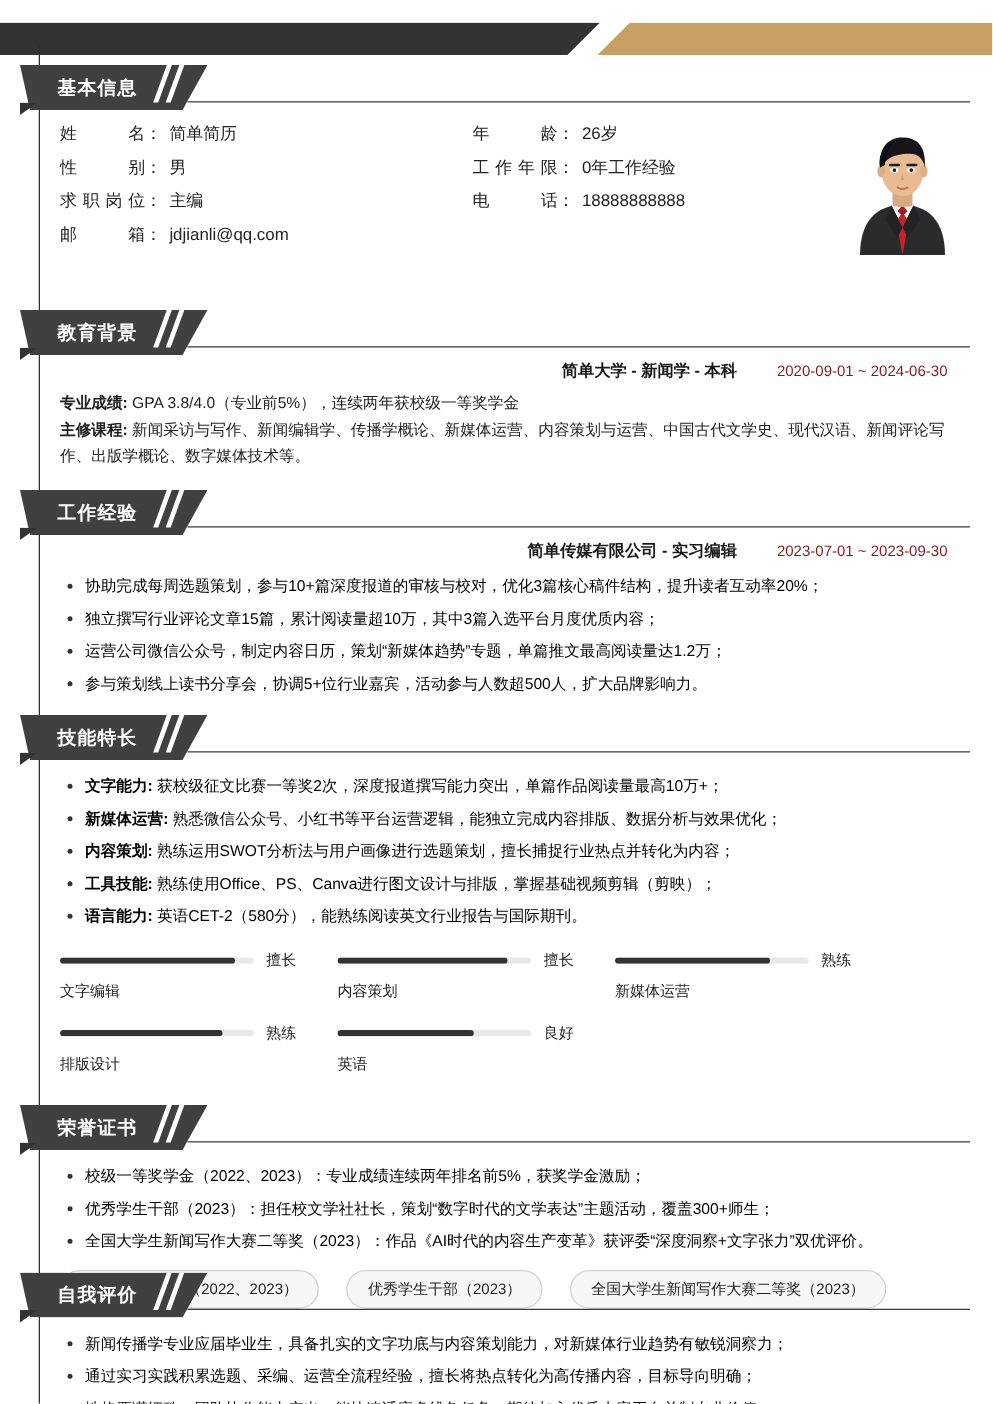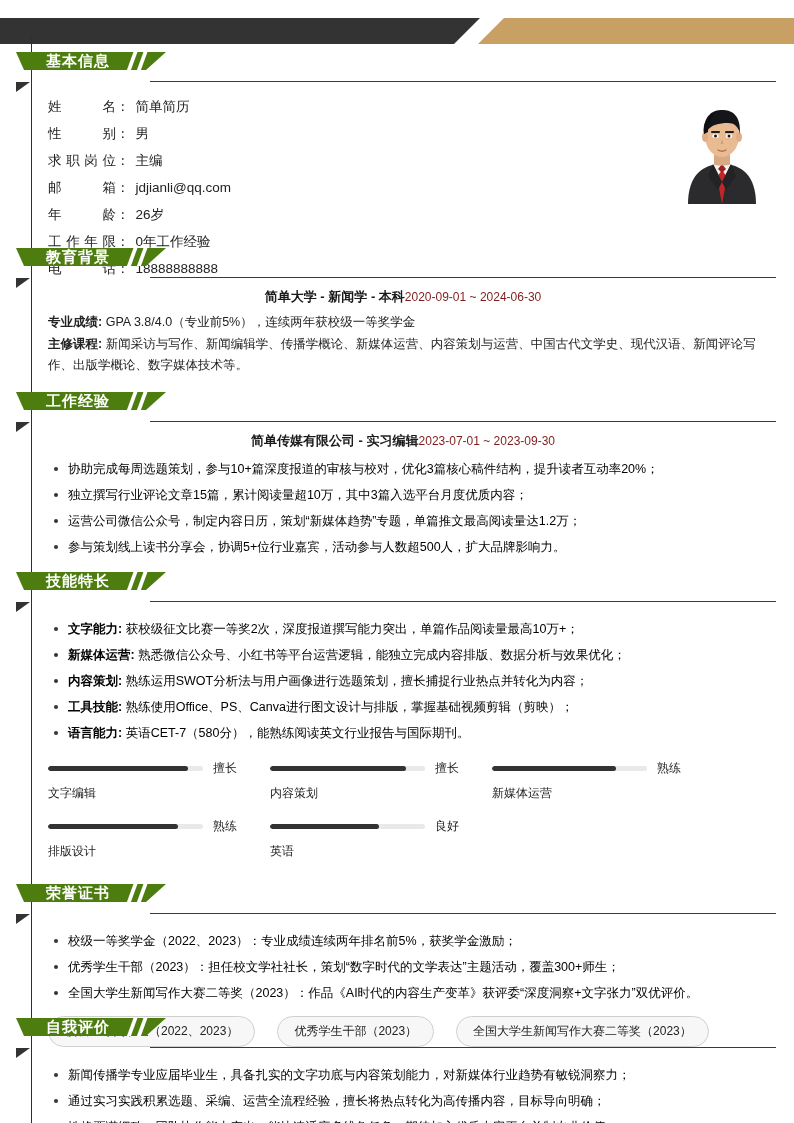--- a/index.html
+++ b/index.html
@@ -20,22 +20,22 @@
     position:absolute;left:478px;top:0;height:26px;width:316px;background:#c9a063;
     clip-path:polygon(26px 0, 100% 0, 100% 100%, 0 100%);
   }
 
   
   .rail{position:absolute;left:31px;top:36px;width:1px;height:1087px;background:#2f2f2f;}
 
   
   .section{position:absolute;left:0;width:794px;}
   .badge{
-    position:relative;height:18px;margin-left:16px;width:150px;
-    background:#4d7c0f;color:#fff;
+    position:relative;height:36px;margin-left:16px;width:150px;
+    background:#404040;color:#fff;
     clip-path:polygon(0 0, 100% 0, calc(100% - 20px) 100%, 8px 100%);
     display:flex;align-items:center;
   }
   .badge .txt{
     padding-left:30px;font-size:15px;font-weight:bold;letter-spacing:1px;
     font-family:"Liberation Sans","DejaVu Sans",sans-serif;
     white-space:nowrap;
   }
   .badge .slash{
     position:absolute;top:0;height:30px;width:4px;background:#ffffff;
@@ -47,38 +47,38 @@
   .badge-wrap .tailline{
     position:absolute;left:150px;right:18px;bottom:0;height:1px;background:#3a3a3a;
   }
   .badge-wrap .notch{
     position:absolute;left:16px;top:30px;width:14px;height:10px;background:#333333;
     clip-path:polygon(0 0, 100% 0, 0 100%);
   }
   .sec-body{margin-left:48px;margin-right:36px;padding-top:10px;}
 
   
-  .info-grid{display:flex;position:relative;flex-direction:column;}
+  .info-grid{display:flex;position:relative;}
   .info-col{width:330px;}
   .info-col.right{width:280px;}
   .info-row{display:flex;align-items:baseline;height:27px;font-size:13.5px;}
   .lbl{
     width:68px;display:inline-block;
     text-align-last:justify;text-align:justify;
     font-size:13.5px;color:#222;
   }
   .colon{margin:0 6px 0 0;}
   .val{font-size:13.5px;color:#222;}
   .photo{
     position:absolute;right:-8px;top:0;width:88px;height:106px;
     overflow:hidden;background:#fff;
   }
 
   
-  .entry-head{display:flex;justify-content:center;align-items:baseline;margin-bottom:6px;}
+  .entry-head{display:flex;justify-content:flex-end;align-items:baseline;margin-bottom:6px;gap:32px;}
   .entry-title{font-size:13px;font-weight:bold;color:#1a1a1a;}
   .entry-date{font-size:12px;color:#7f1d1d;}
   .entry-line{font-size:12.5px;line-height:21px;color:#222;margin-bottom:1px;}
   .entry-line b{font-weight:bold;}
 
   ul.bullets{margin:4px 0 0 0;padding:0;list-style:none;}
   ul.bullets li{
     position:relative;padding-left:20px;font-size:12.5px;line-height:26px;color:#000000;
   }
   ul.bullets li::before{
@@ -283,21 +283,21 @@
         <li>
           <b>内容策划:</b>
           <span>熟练运用SWOT分析法与用户画像进行选题策划，擅长捕捉行业热点并转化为内容；</span>
         </li>
         <li>
           <b>工具技能:</b>
           <span>熟练使用Office、PS、Canva进行图文设计与排版，掌握基础视频剪辑（剪映）；</span>
         </li>
         <li>
           <b>语言能力:</b>
-          <span>英语CET-7（580分），能熟练阅读英文行业报告与国际期刊。</span>
+          <span>英语CET-2（580分），能熟练阅读英文行业报告与国际期刊。</span>
         </li>
       </ul>
 
       <div class="bars">
         <div class="bar-item">
           <div class="bar-top">
             <div class="track">
               <div class="fill" style="width: 90%;"></div>
             </div>
             <span class="bar-level">擅长</span>

